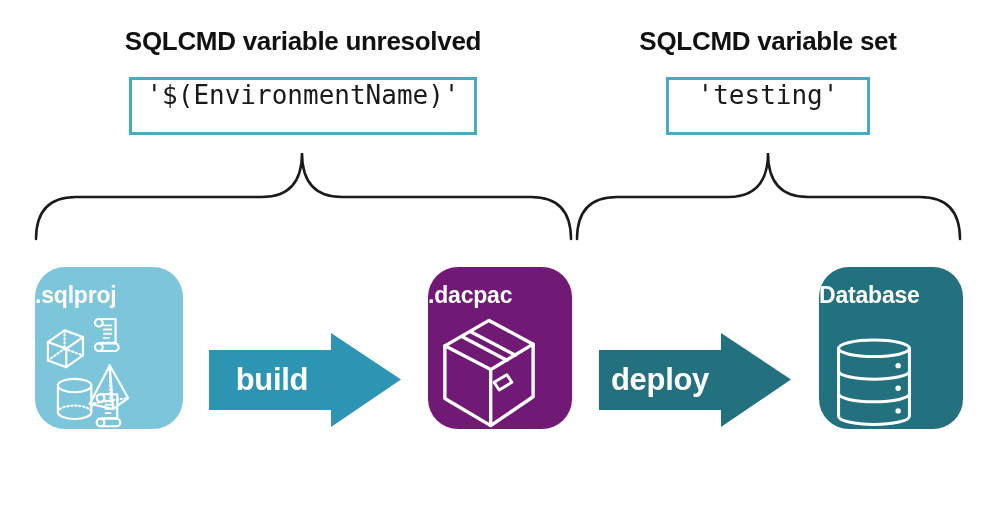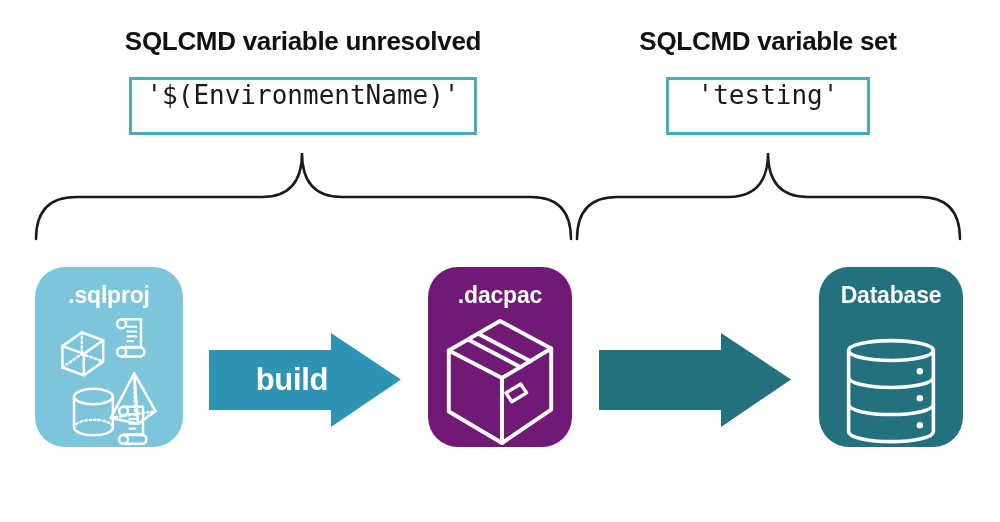--- a/index.html
+++ b/index.html
@@ -22,40 +22,40 @@
   }
   .codebox.left{left:129px;width:348px;}
   .codebox.right{left:666px;width:204px;}
   .codebox code{
     font-family:"DejaVu Sans Mono",monospace;font-size:26px;color:#1a1a1a;white-space:pre;
   }
   
   .braces{position:absolute;left:0;top:0;width:1000px;height:522px;pointer-events:none;}
   
   .card{
-    position:absolute;top:267px;height:180px;border-radius:30px;
-    display:flex;flex-direction:column;align-items:center;
+    position:absolute;top:267px;height:162px;border-radius:30px;
+    display:flex;flex-direction:column;
   }
   .card.sqlproj{left:35px;width:148px;background:#7cc5da;}
   .card.dacpac{left:428px;width:144px;background:#701a75;}
   .card.database{left:819px;width:144px;background:#23707f;gap:20px;}
   .card .card-title{
     margin-top:15px;font-size:23px;font-weight:700;color:#ffffff;letter-spacing:-0.2px;
   }
   .card .card-icon{margin-top:8px;}
   
   .arrow{position:absolute;top:331px;width:193px;height:98px;}
   .arrow.build{left:209px;}
   .arrow.deploy{left:599px;}
   .arrow svg{position:absolute;left:0;top:0;}
   .arrow-label{
     position:absolute;top:0;height:98px;display:flex;align-items:center;justify-content:center;
     color:#ffffff;font-size:31px;font-weight:700;letter-spacing:-0.3px;
   }
-  .arrow.build .arrow-label{left:0;width:126px;padding-left:20px;}
+  .arrow.build .arrow-label{left:0;width:126px;}
   .arrow.deploy .arrow-label{left:0;width:122px;}
   svg{display:block;}
 </style>
 </head>
 <body>
 
 <div class="stage">
 
   <div class="heading left">SQLCMD variable unresolved</div>
   <div class="heading right">SQLCMD variable set</div>
@@ -127,20 +127,21 @@
       <path d="M8,34 L62,62 L112,32 M62,62 L62,128"></path>
       <path d="M38,17 L91,45 M28,23 L81,51"></path>
       <polygon points="66,77 81,68 87,77 72,86" stroke-width="3.4"></polygon>
     </svg>
   </div>
 
   <div class="arrow deploy">
     <svg width="193" height="98" viewBox="0 0 193 98">
       <polygon points="0,19 122,19 122,2 192,48.5 122,96 122,79 0,79" fill="#23707f"></polygon>
     </svg>
+    <div class="arrow-label">deploy</div>
   </div>
 
   <div class="card database">
     <div class="card-title">Database</div>
     <svg class="card-icon" width="110" height="122" viewBox="0 0 110 122" fill="none" stroke="#ffffff" stroke-width="4" stroke-linecap="round">
       <ellipse cx="55" cy="15" rx="47" ry="11"></ellipse>
       <path d="M8,15 V105 A47,11 0 0 0 102,105 V15"></path>
       <path d="M8,45 A47,11 0 0 0 102,45"></path>
       <path d="M8,75 A47,11 0 0 0 102,75"></path>
       <circle cx="87" cy="38" r="3.6" fill="#ffffff" stroke="none"></circle>

